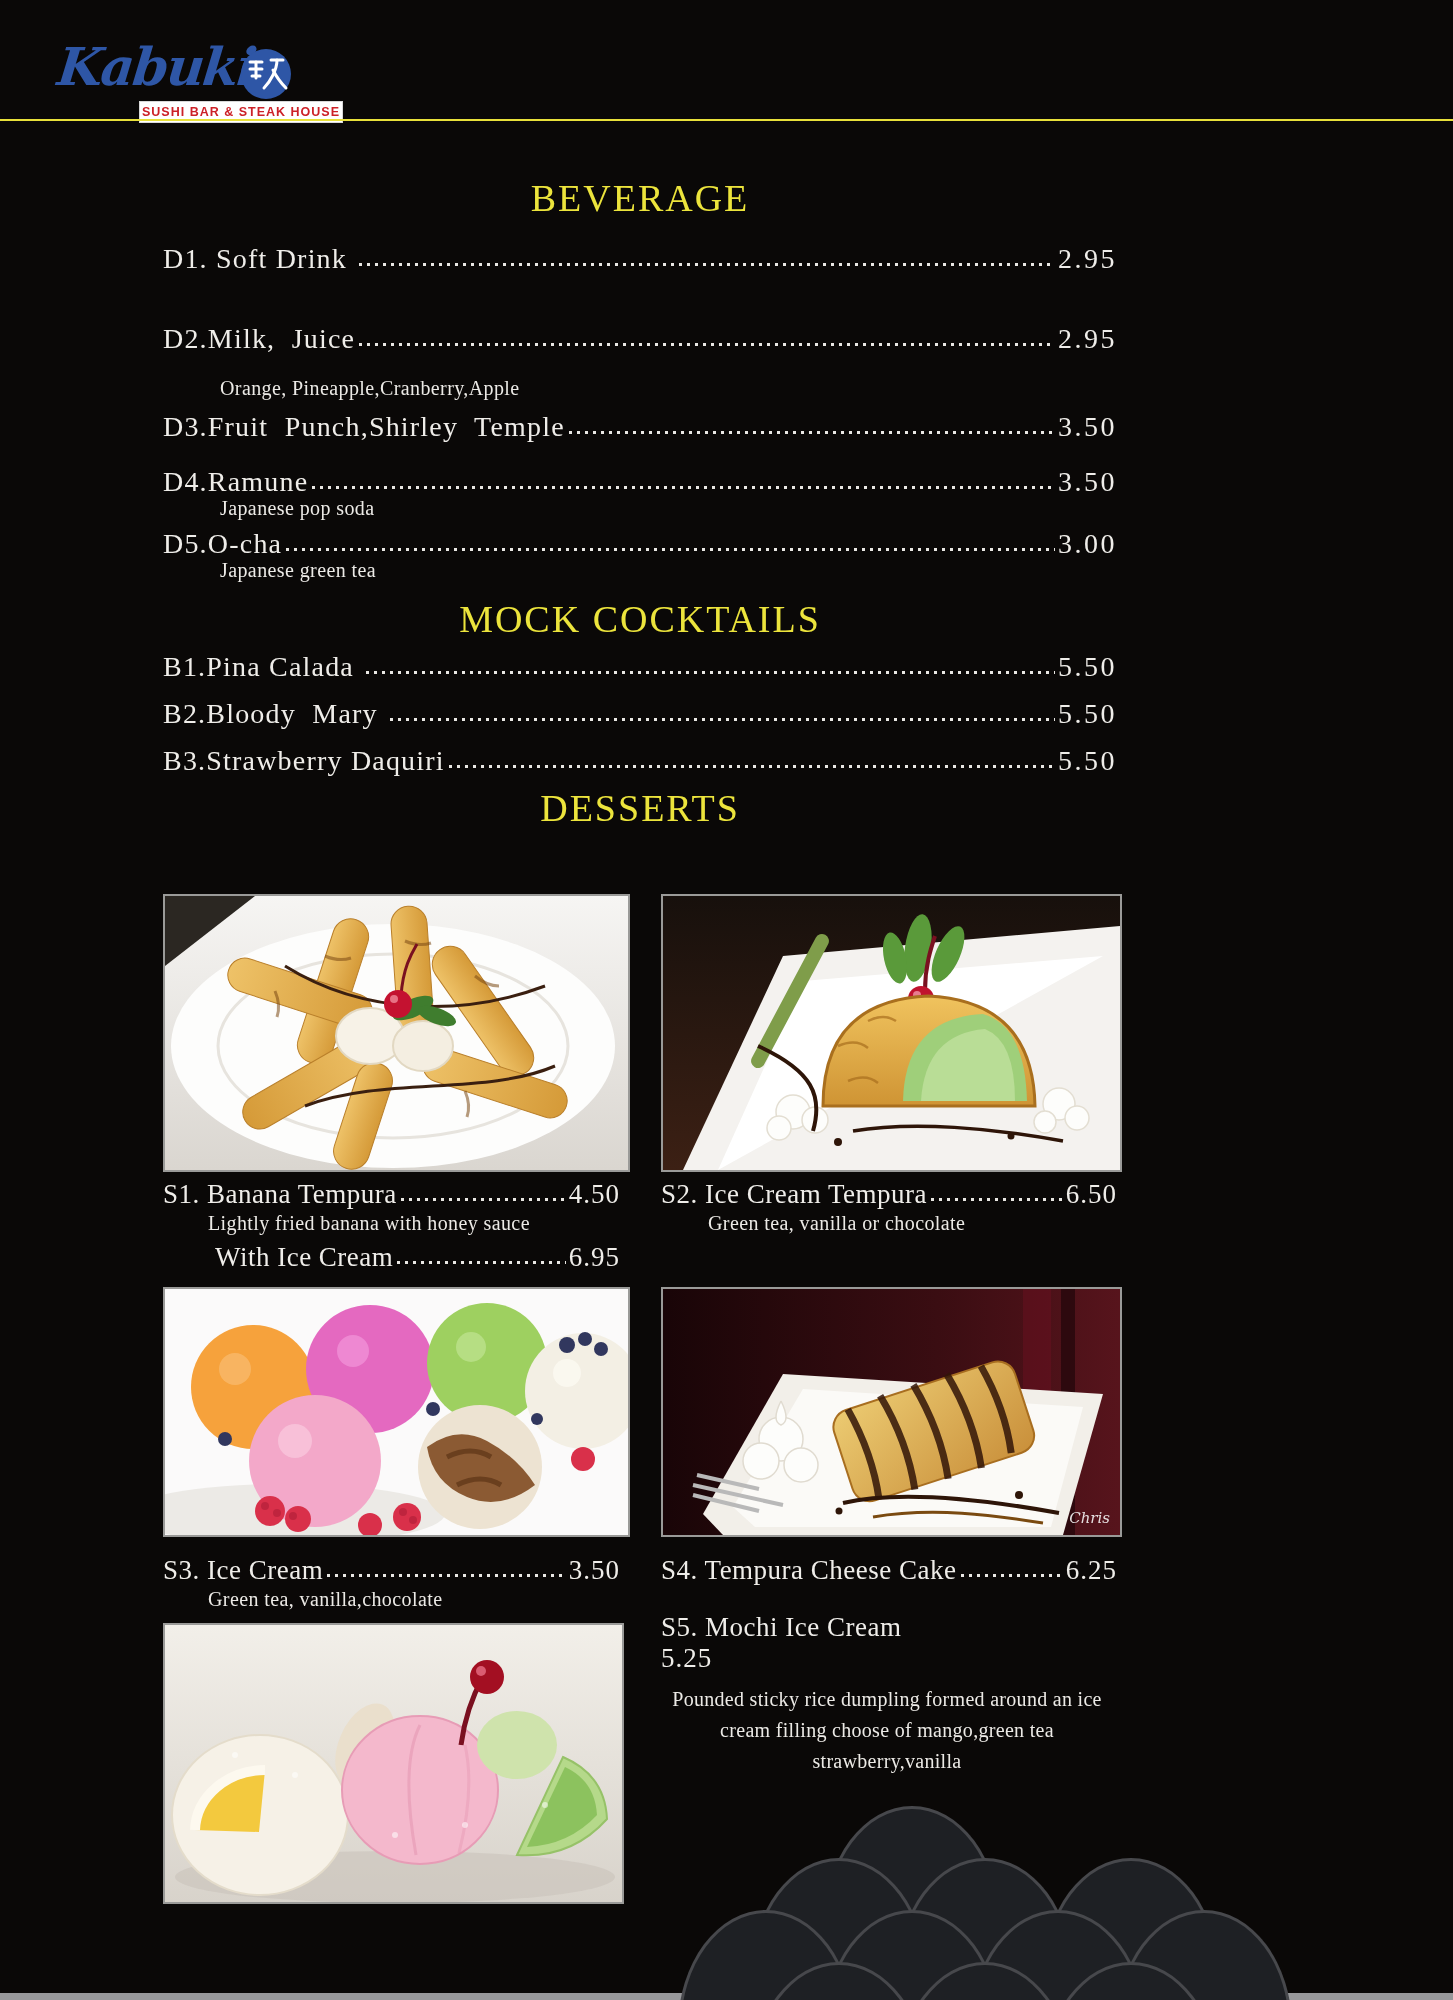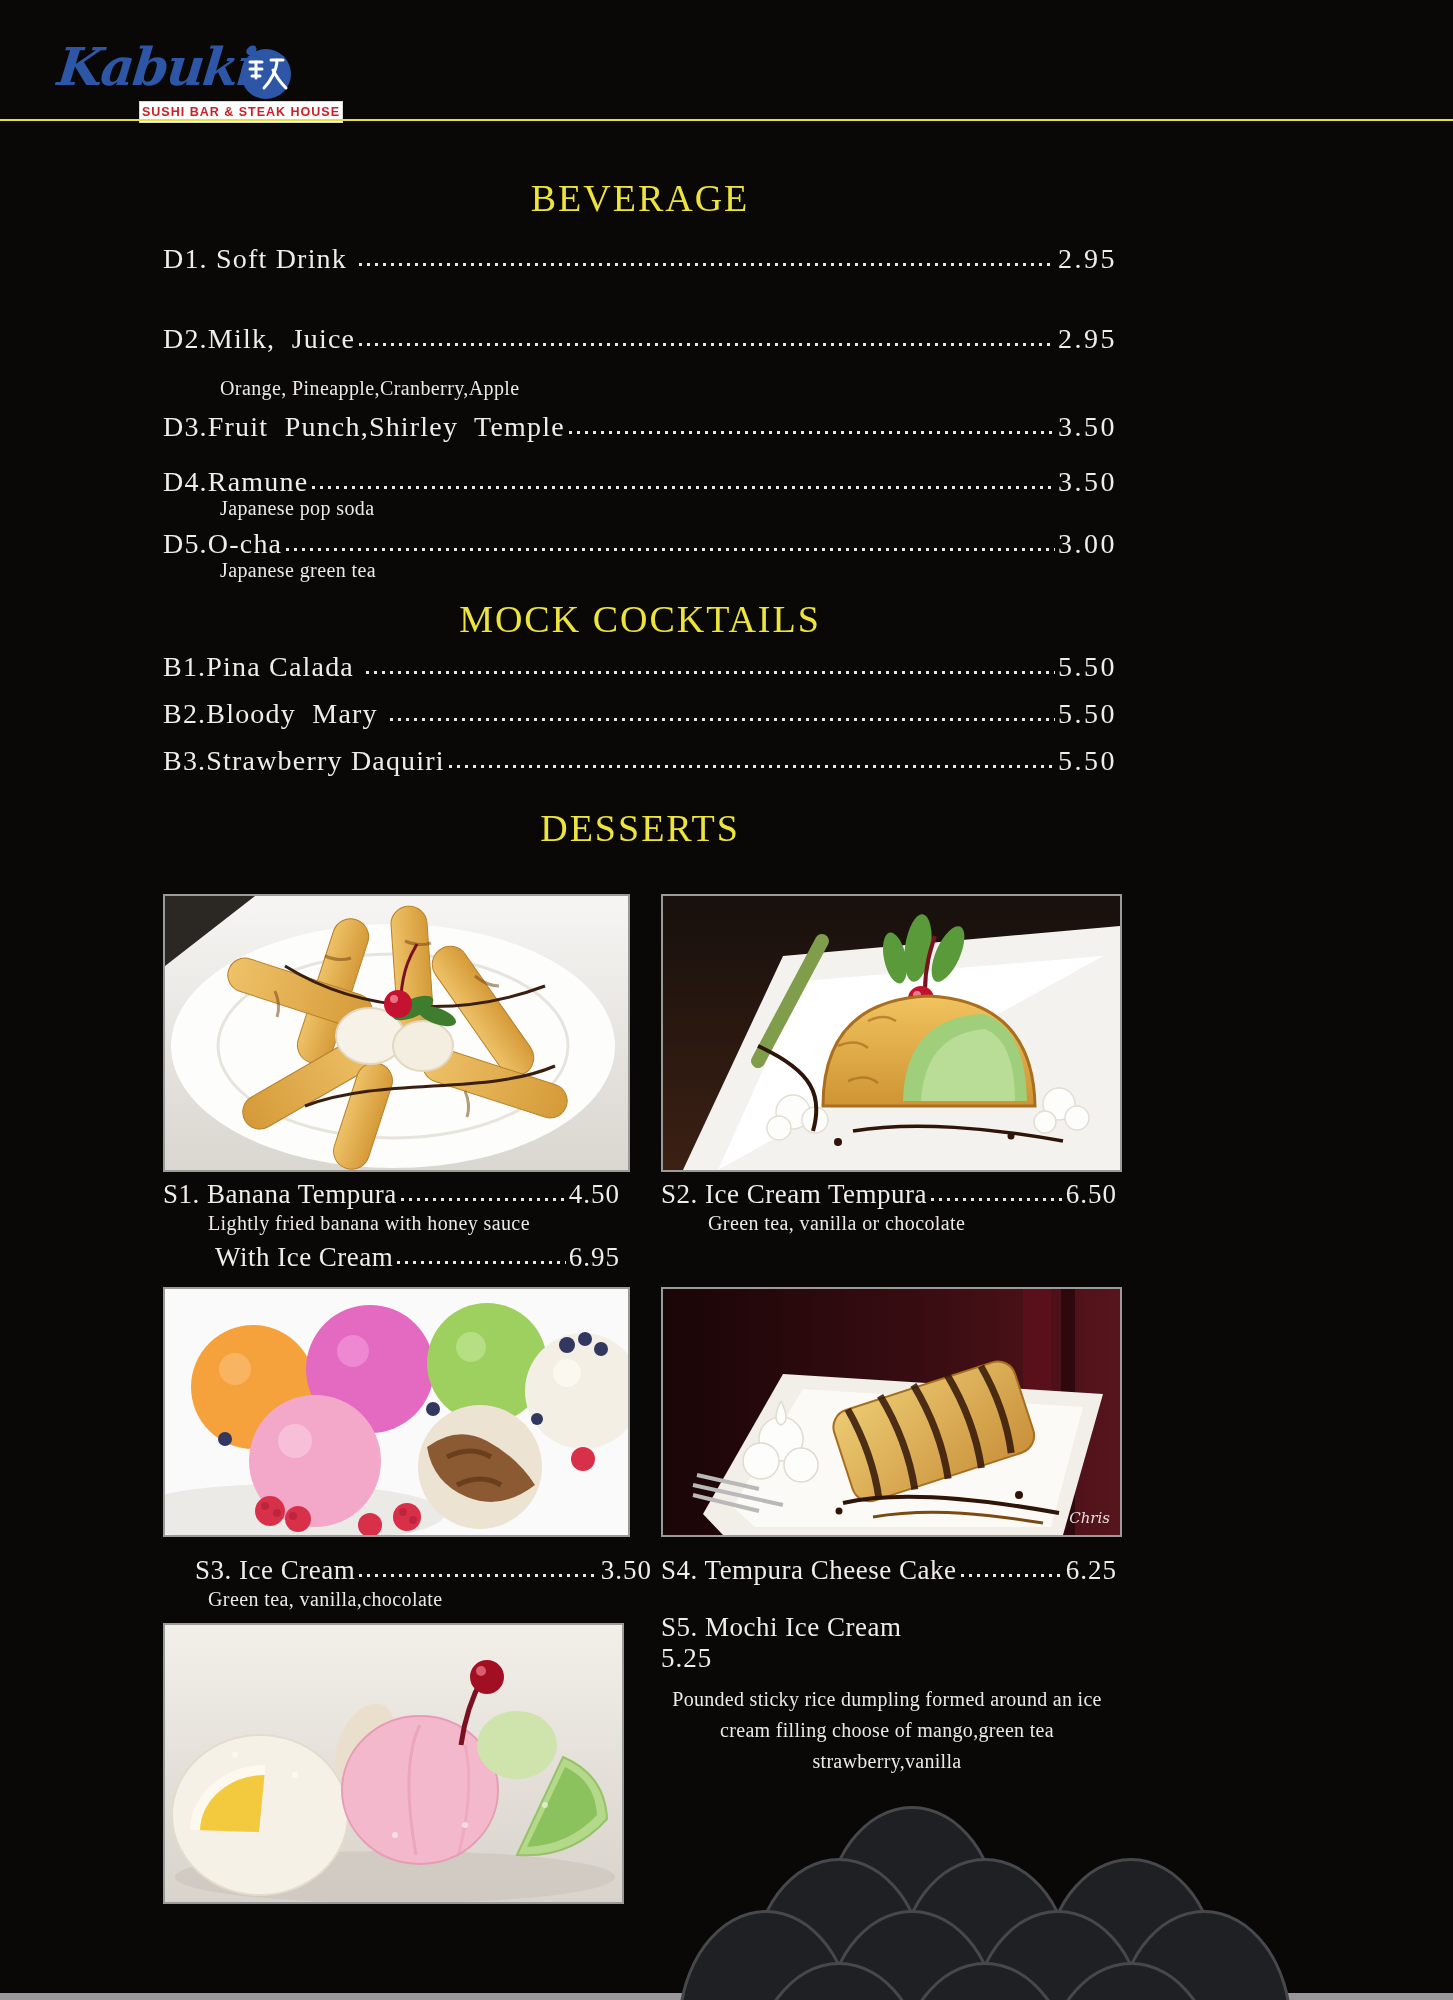--- a/index.html
+++ b/index.html
@@ -116,21 +116,21 @@
     <span class="nm">B2.Bloody  Mary </span>
     <span class="dots"></span>
     <span class="pr">5.50</span>
   </div>
   <div class="mrow" style="left:163px;top:745px;width:954px;">
     <span class="nm">B3.Strawberry Daquiri</span>
     <span class="dots"></span>
     <span class="pr">5.50</span>
   </div>
 
-  <div class="sec-title" style="top:806px;">DESSERTS</div>
+  <div class="sec-title" style="top:786px;">DESSERTS</div>
 
   <div class="photo" style="left:163px;top:894px;width:463px;height:274px;">
     <svg width="463" height="274" viewBox="0 0 463 274">
       <defs>
         <linearGradient id="p1bg" x1="0" y1="0" x2="0" y2="1">
           <stop offset="0" stop-color="#f6f5f3"></stop>
             <stop offset="1" stop-color="#dad6d0"></stop>
         </linearGradient>
         <linearGradient id="ban" x1="0" y1="0" x2="1" y2="0">
           <stop offset="0" stop-color="#eec268"></stop>
@@ -322,21 +322,21 @@
           <path d="M30 206 L96 222"></path>
       </g>
       <path d="M180 214 C240 200 330 212 396 224" stroke="#2e1508" stroke-width="4" fill="none"></path>
       <path d="M210 228 C270 218 330 226 380 234" stroke="#7a4a10" stroke-width="3" fill="none"></path>
       <circle cx="356" cy="206" r="4" fill="#2e1508"></circle>
         <circle cx="176" cy="222" r="3.5" fill="#2e1508"></circle>
     </svg>
     <span class="watermark">Chris</span>
   </div>
 
-  <div class="mrow cap" style="left:163px;top:1555px;width:457px;margin-left:32px;">
+  <div class="mrow cap" style="left:163px;top:1555px;width:457px;">
     <span class="nm">S3. Ice Cream</span>
     <span class="dots"></span>
     <span class="pr">3.50</span>
   </div>
   <div class="sub" style="left:208px;top:1588px;">Green tea, vanilla,chocolate</div>
 
   <div class="mrow cap" style="left:661px;top:1555px;width:456px;">
     <span class="nm">S4. Tempura Cheese Cake</span>
     <span class="dots"></span>
     <span class="pr">6.25</span>

